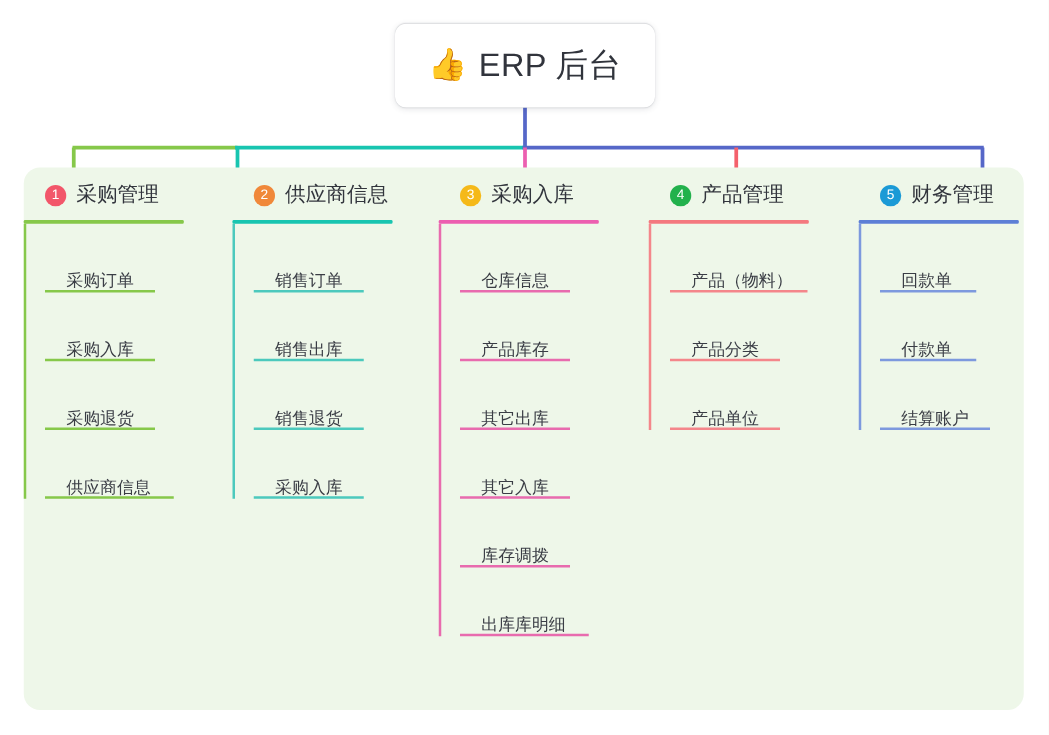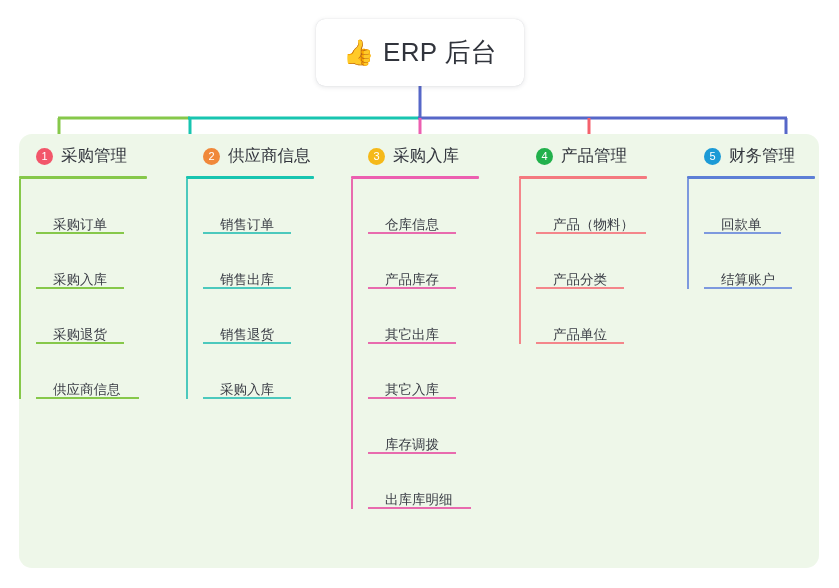--- a/index.html
+++ b/index.html
@@ -291,20 +291,24 @@
           <span class="col-title">财务管理</span>
         </div>
         <div class="head-rule" style="background: rgb(93, 127, 214); width: 128px;"></div>
         <div class="leaves">
           <div class="leaf-spine" style="background: rgb(125, 153, 222);"></div>
           <div class="leaf">
             <span class="leaf-label">回款单</span>
             <div class="leaf-rule" style="background: rgb(125, 153, 222); width: 77px;"></div>
           </div>
           <div class="leaf">
+            <span class="leaf-label">付款单</span>
+            <div class="leaf-rule" style="background: rgb(125, 153, 222); width: 77px;"></div>
+          </div>
+          <div class="leaf">
             <span class="leaf-label">结算账户</span>
             <div class="leaf-rule" style="background: rgb(125, 153, 222); width: 88px;"></div>
           </div>
         </div>
       </div>
     </div>
 
 </div>
 
 </body></html>

